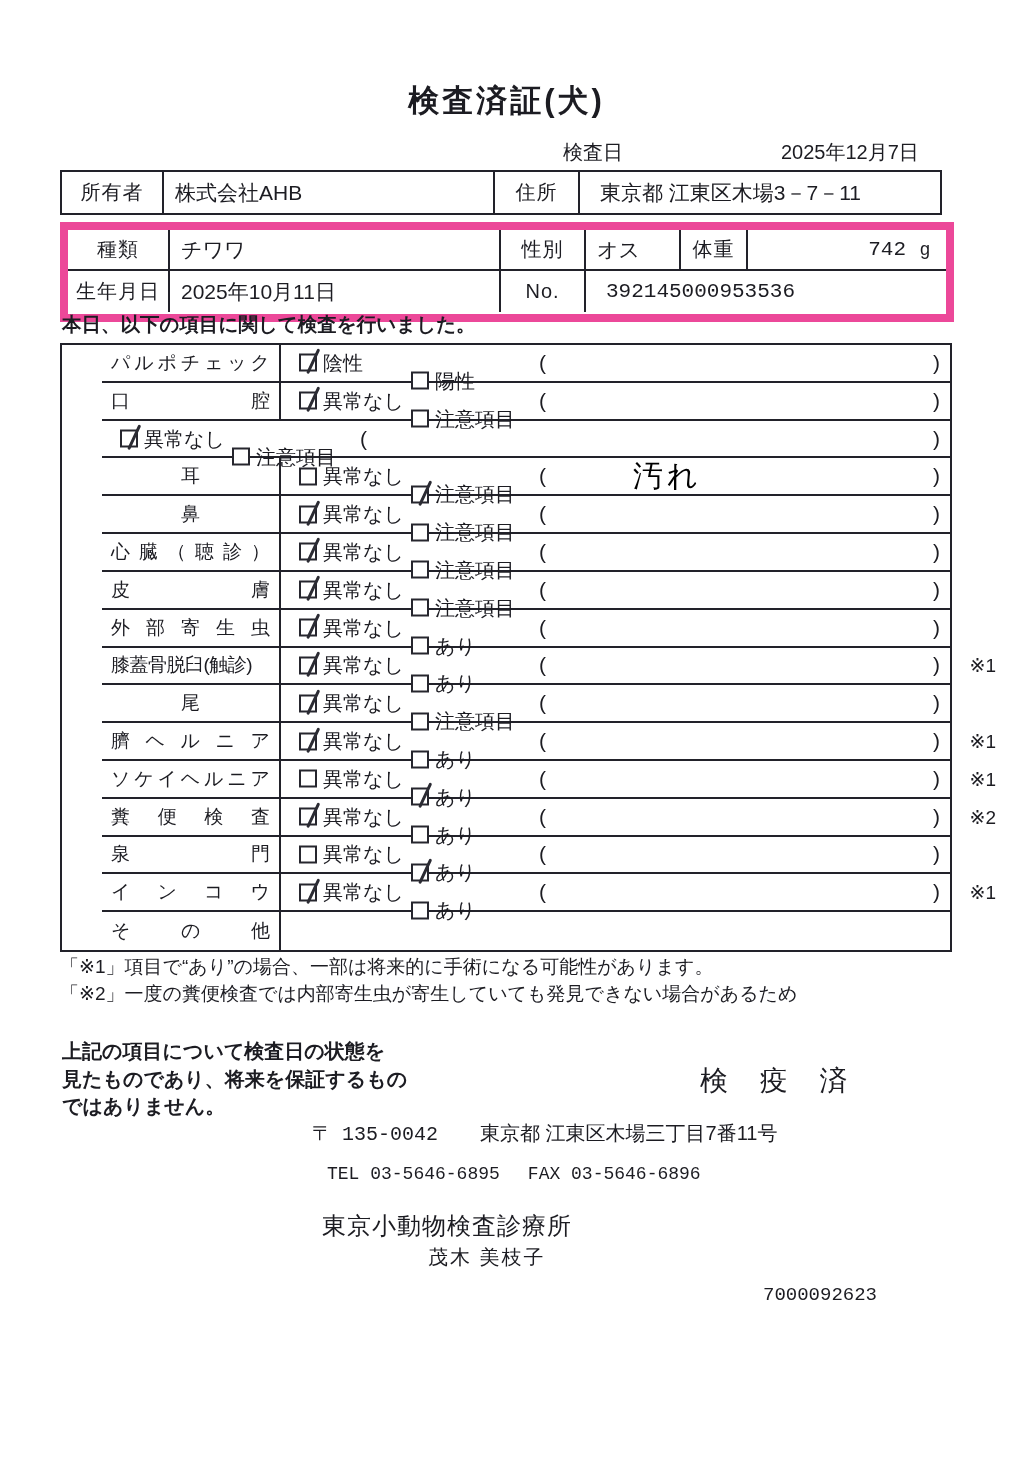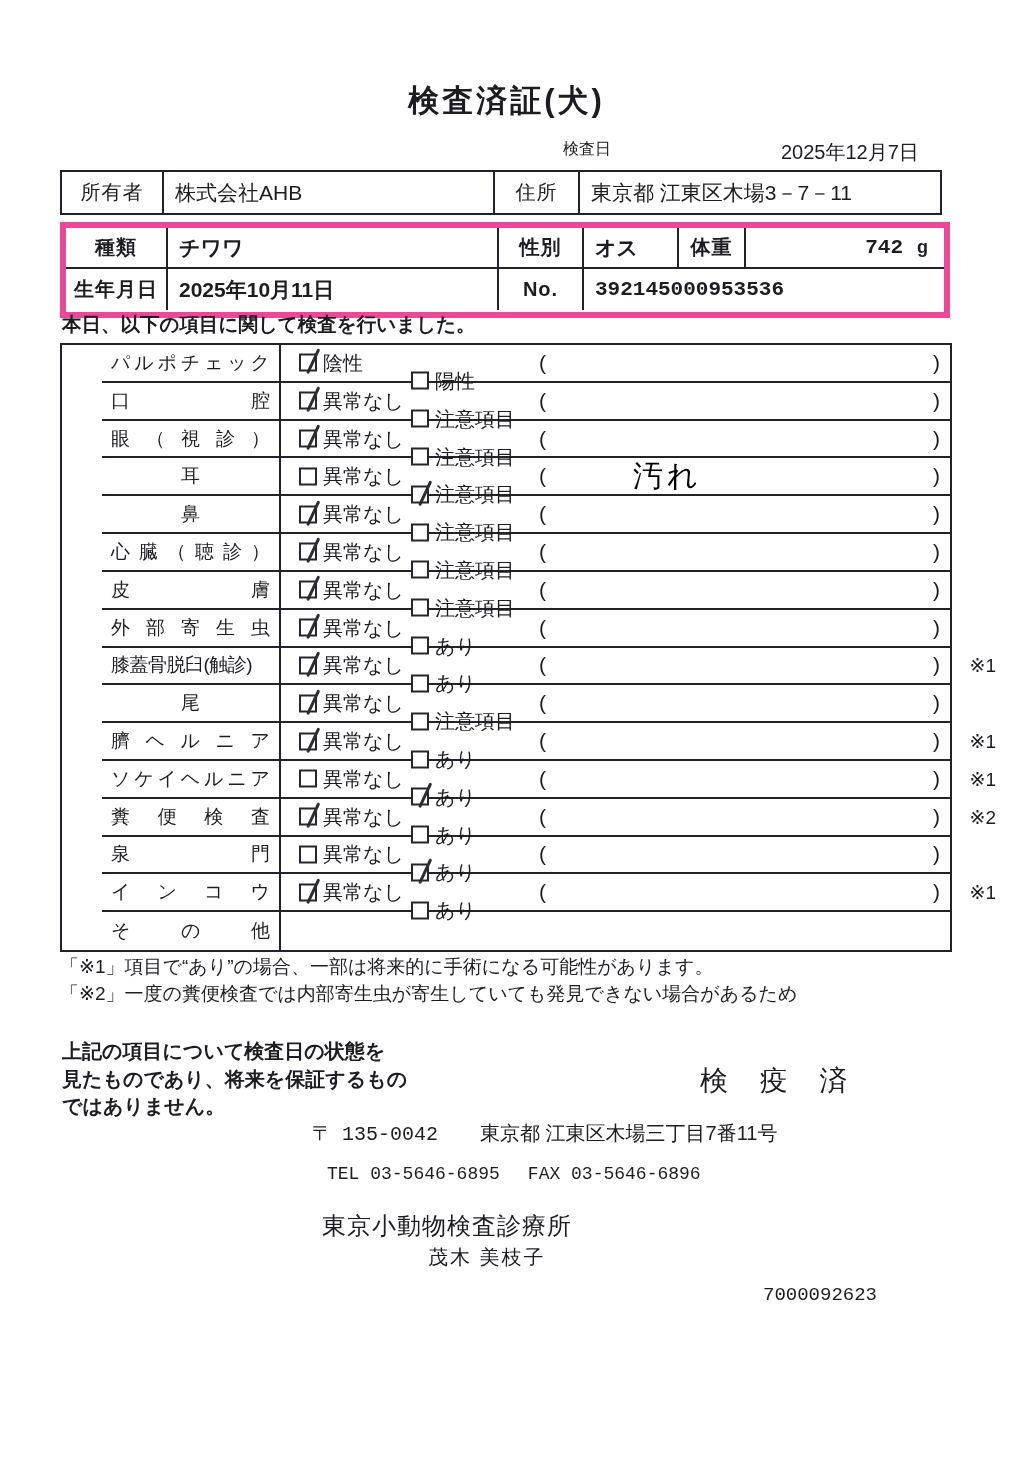--- a/index.html
+++ b/index.html
@@ -6,31 +6,31 @@
   .page{
     position:relative;width:1013px;height:1461px;background:#ffffff;
     color:#1c1c22;font-family:"Liberation Sans","DejaVu Sans",sans-serif;
     margin:0 auto;overflow:hidden;
   }
   .abs{position:absolute;}
   .num{font-family:"Liberation Mono","DejaVu Sans Mono",monospace;}
 
   
   .title{top:80px;left:0;right:0;text-align:center;font-size:31px;font-weight:700;letter-spacing:3px;}
-  .insp-label{top:139px;left:563px;font-size:16px;font-weight:500;}
+  .insp-label{top:139px;left:563px;font-size:20px;font-weight:500;}
   .insp-date{top:139px;left:781px;font-size:20px;}
 
   
   .itable{border:2px solid #22222a;display:grid;}
   .cell{display:flex;align-items:center;border-right:2px solid #22222a;box-sizing:border-box;overflow:visible;}
-  .cell:last-child{border-right:none;}
+  .cell:last-child{border-right:none;margin-left:9px;}
   .cell.lab{justify-content:center;font-size:20px;letter-spacing:1px;}
   .cell.val{padding-left:11px;font-size:21px;text-align:right;}
   #owner-table{left:60px;top:170px;width:878px;height:41px;grid-template-columns:102px 331px 85px 1fr;}
-  #animal-table{left:60px;top:222px;width:878px;height:84px;border:6px solid #ec4899;font-weight:bold;}
+  #animal-table{left:60px;top:222px;width:878px;height:84px;border:8px solid #ec4899;}
   .arow{display:grid;height:41px;box-sizing:border-box;}
   .arow.r1{grid-template-columns:102px 331px 85px 95px 67px 1fr;border-bottom:2px solid #22222a;}
   .arow.r2{grid-template-columns:102px 331px 85px 1fr;height:41px;}
   .cell.wval{justify-content:flex-end;padding-right:16px;font-size:21px;gap:14px;}
   .unit{font-size:18px;}
 
   .intro{top:311px;left:62px;font-size:19.5px;font-weight:600;}
 
   
   #checklist{left:60px;top:343px;width:848px;height:605px;border:2px solid #22222a;display:grid;grid-template-rows:repeat(16,1fr);padding-left:40px;}
@@ -137,23 +137,20 @@
           </span>
           <span class="abs opt opt2">
             <span class="box"></span>
             <span class="optlabel">注意項目</span>
           </span>
           <span class="abs paren-open">(</span>
           <span class="abs paren-close">)</span>
         </div>
       </div>
       <div class="chk-row">
-        <div class="row-label jl">
-          <span>眼（視診）</span>
-        </div>
         <div class="row-content">
           <span class="abs opt opt1">
             <span class="box">
               <span class="tick"></span>
             </span>
             <span class="optlabel">異常なし</span>
           </span>
           <span class="abs opt opt2">
             <span class="box"></span>
             <span class="optlabel">注意項目</span>

